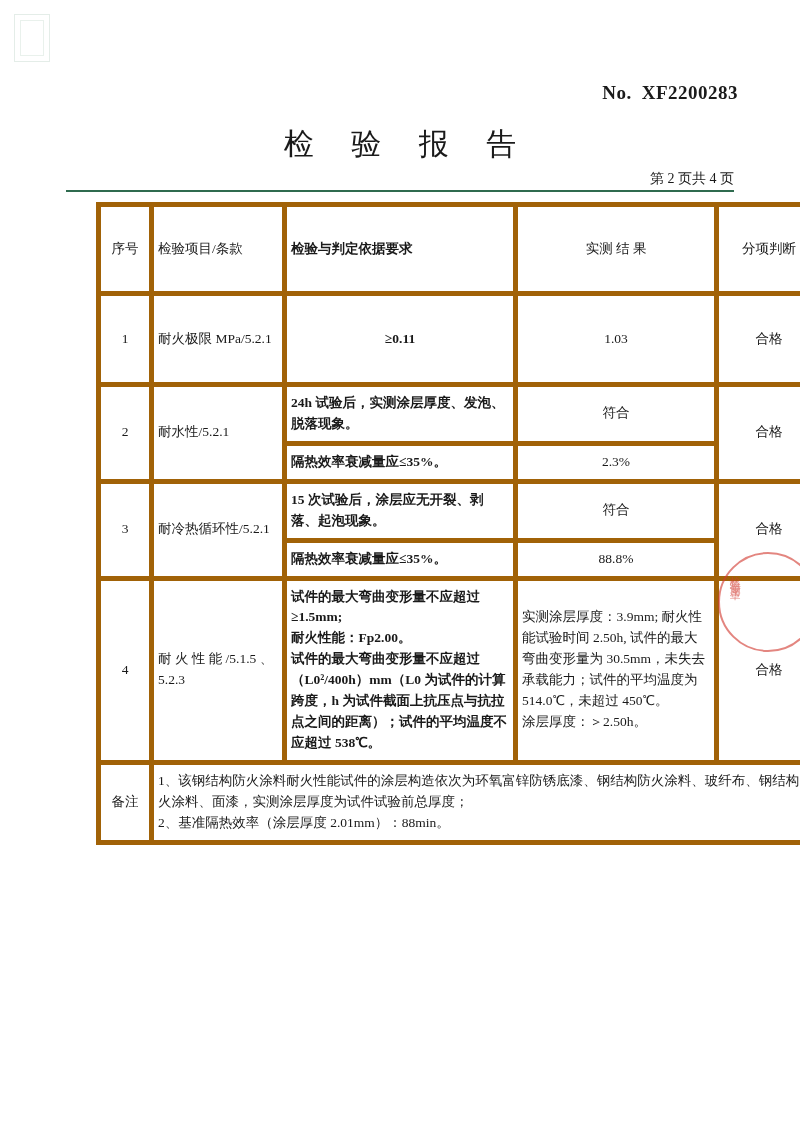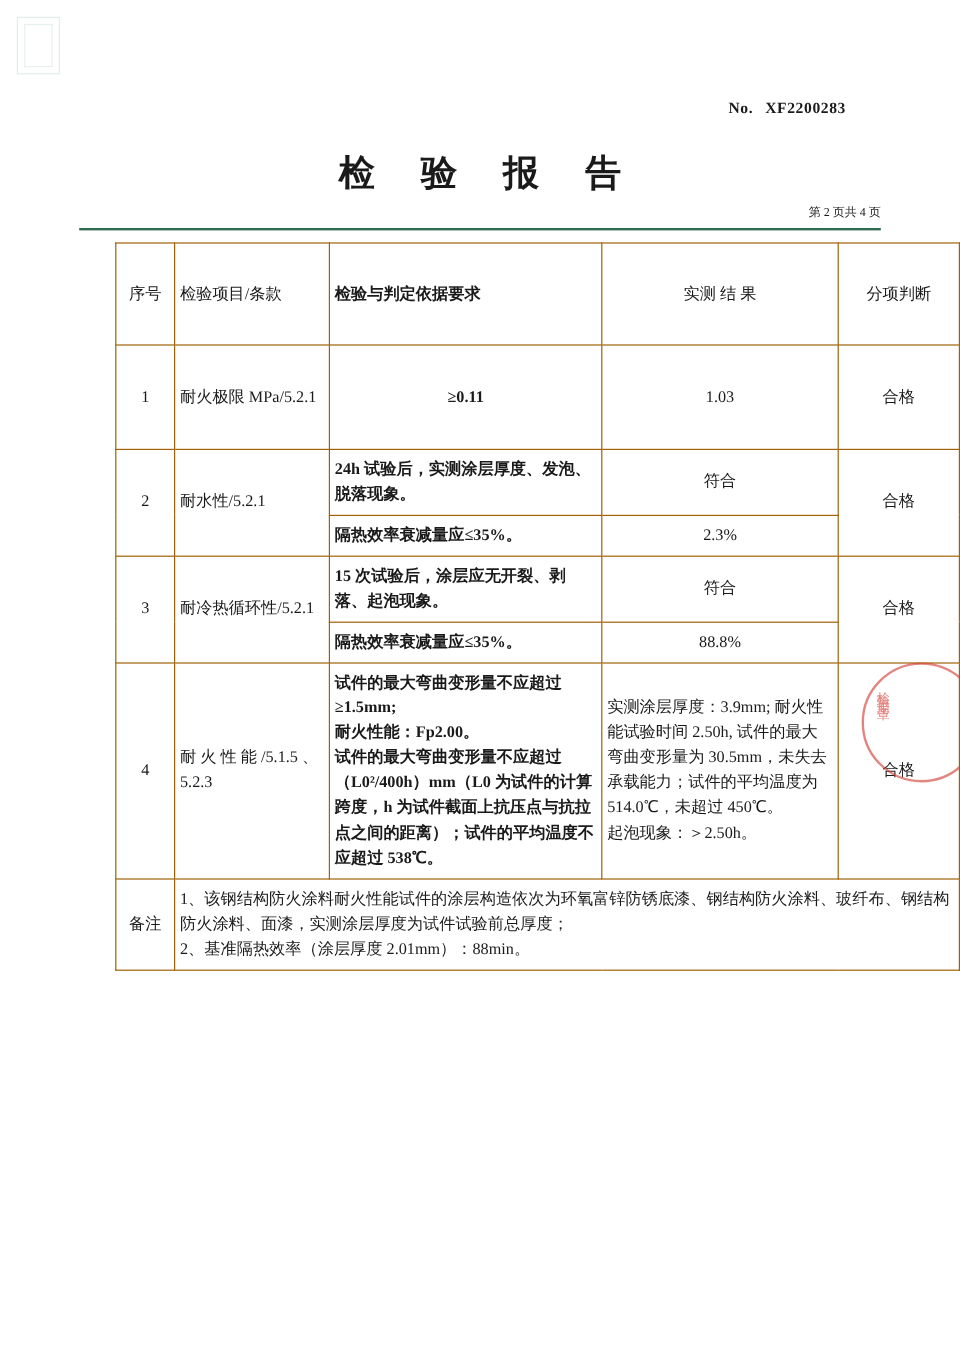--- a/index.html
+++ b/index.html
@@ -29,47 +29,47 @@
   .corner-mark:after {
     content: "";
     position: absolute;
     left: 5px; top: 5px; right: 5px; bottom: 5px;
     border: 1px solid #d8e6dd;
   }
 
   
   .report-no {
     position: absolute;
-    right: 95px;
+    right: 62px;
     top: 82px;
-    font-size: 13px;
+    font-size: 19px;
     font-weight: 700;
     letter-spacing: .5px;
     white-space: nowrap;
   }
   .report-no .no-label { margin-right: 10px; font-weight: 700; }
 
   .doc-title {
     position: absolute;
     left: 0;
     right: 0;
     top: 124px;
     text-align: center;
     font-size: 30px;
-    font-weight: 700;
+    font-weight: 400;
     letter-spacing: 14px;
     text-indent: 14px;
     font-family: "DejaVu Serif", "Liberation Serif", serif;
   }
 
   .page-of {
     position: absolute;
     right: 66px;
     top: 170px;
-    font-size: 10px;
+    font-size: 14px;
   }
 
   .rule {
     position: absolute;
     left: 66px;
     right: 66px;
     top: 190px;
     height: 2px;
     background: #2f6b4f;
   }
@@ -77,21 +77,21 @@
   
   table.report {
     position: absolute;
     left: 96px;
     top: 202px;
     width: 658px;
     border-collapse: collapse;
     table-layout: fixed;
   }
   table.report td, table.report th {
-    border: 1px solid #a16207;
+    border: 5px solid #a16207;
     vertical-align: middle;
     padding: 6px 4px;
     font-size: 13.5px;
     line-height: 1.55;
     font-family: "Liberation Serif", serif;
   }
   .col-no      { width: 40px;  text-align: center; }
   .col-item    { width: 120px; }
   .col-req     { width: 218px; font-weight: bold; }
   .col-res     { width: 188px; text-align: center; }
@@ -199,21 +199,21 @@
     <tr>
       <td class="col-no">4</td>
       <td class="col-item subcell">耐 火 性 能 /5.1.5 、 5.2.3</td>
       <td class="col-req fire-req">
         <div>试件的最大弯曲变形量不应超过≥1.5mm;</div>
         <div>耐火性能：Fp2.00。</div>
         <div>试件的最大弯曲变形量不应超过（L0²/400h）mm（L0 为试件的计算跨度，h 为试件截面上抗压点与抗拉点之间的距离）；试件的平均温度不应超过 538℃。</div>
       </td>
       <td class="col-res fire-res">
         <div>实测涂层厚度：3.9mm; 耐火性能试验时间 2.50h, 试件的最大弯曲变形量为 30.5mm，未失去承载能力；试件的平均温度为 514.0℃，未超过 450℃。</div>
-        <div>起泡现象：＞2.50h。</div>
+        <div>涂层厚度：＞2.50h。</div>
       </td>
       <td class="col-judge">合格</td>
     </tr>
 
     <tr>
       <td class="remark-label">备注</td>
       <td class="remark-body" colspan="4">
         <div>1、该钢结构防火涂料耐火性能试件的涂层构造依次为环氧富锌防锈底漆、钢结构防火涂料、玻纤布、钢结构防火涂料、面漆，实测涂层厚度为试件试验前总厚度；</div>
         <div>2、基准隔热效率（涂层厚度 2.01mm）：88min。</div>
       </td>

